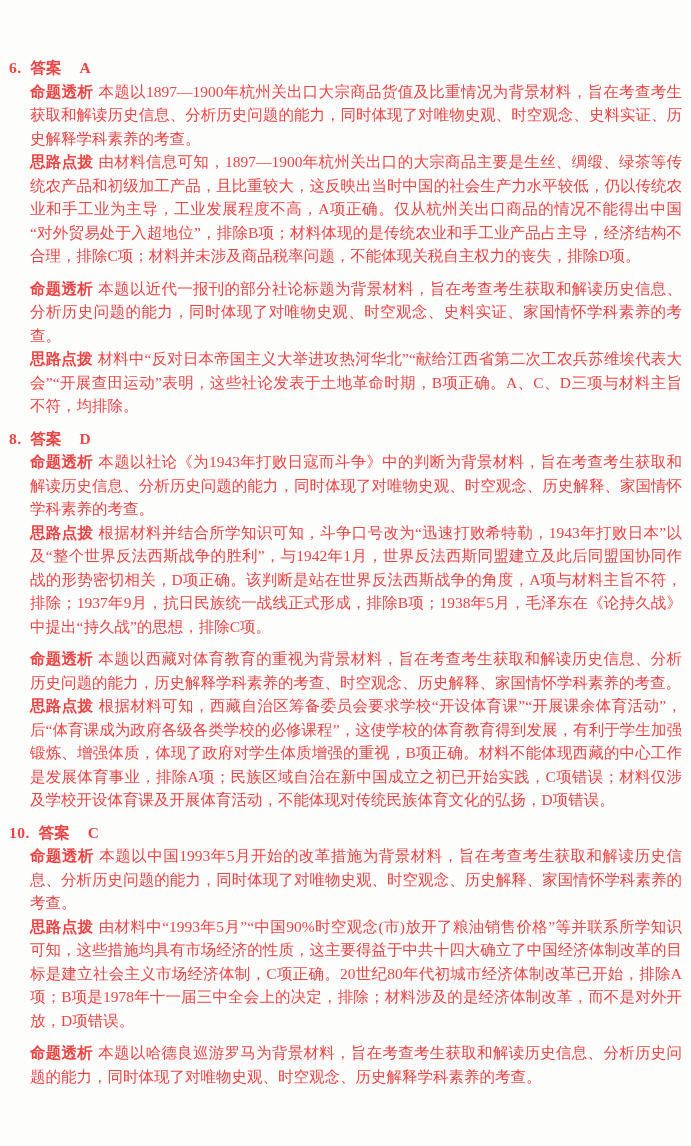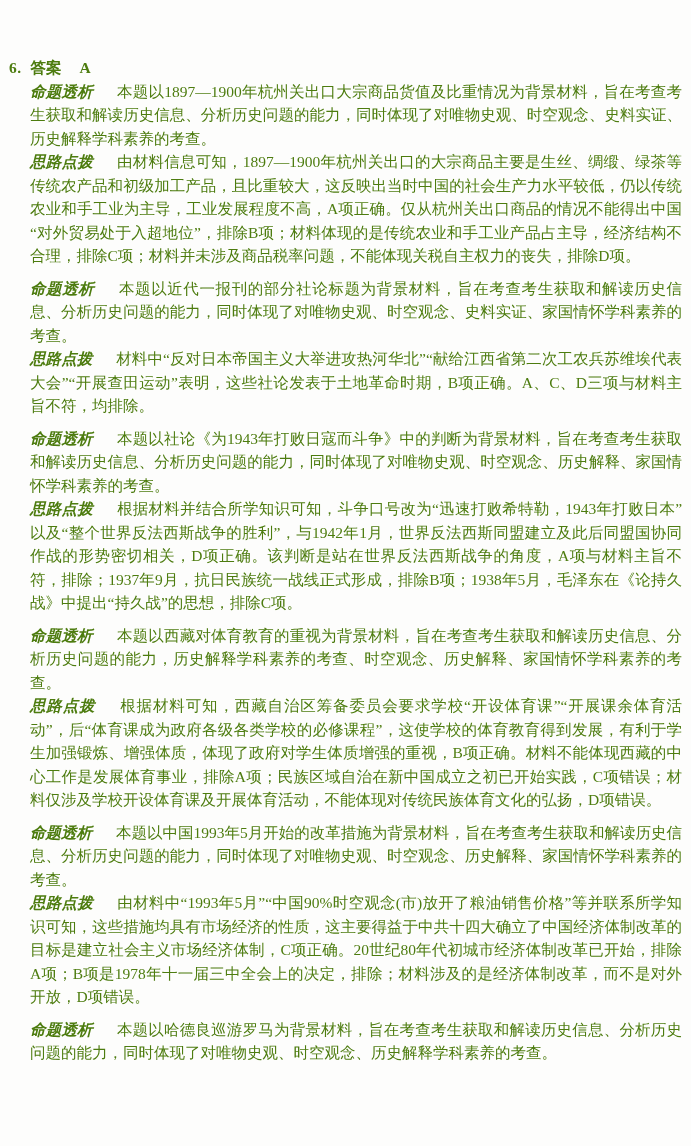--- a/index.html
+++ b/index.html
@@ -10,21 +10,21 @@
   .page {
     position: relative;
     box-sizing: border-box;
     width: 691px;
     height: 1146px;
     background: #fdfdfc;
     padding: 56px 9px 0 9px;
     font-family: "Liberation Serif", "DejaVu Serif", serif;
     font-size: 15.5px;
     line-height: 23.5px;
-    color: #4d7c0f;
+    color: #ef4444;
     overflow: hidden;
   }
   .qa-section {
     padding-left: 21px;
     margin: 0 0 9px 0;
   }
   .answer-line {
     margin-left: -21px;
     white-space: nowrap;
   }
@@ -41,22 +41,21 @@
     margin-left: 14px;
     font-family: "Liberation Serif", serif;
   }
   .para {
     margin: 0;
     text-align: justify;
     text-justify: inter-ideograph;
   }
   .para-label {
     font-weight: 700;
-    margin-right: 20px;
-    font-style: italic;
+    margin-right: 1px;
   }
 </style>
 </head>
 <body>
 
 <div class="page">
 
   <section class="qa-section">
     <div class="answer-line">
       <span class="q-num">6.</span>
@@ -78,20 +77,25 @@
       <span class="para-label">命题透析</span>
       <span class="para-text">本题以近代一报刊的部分社论标题为背景材料，旨在考查考生获取和解读历史信息、分析历史问题的能力，同时体现了对唯物史观、时空观念、史料实证、家国情怀学科素养的考查。</span>
     </p>
     <p class="para">
       <span class="para-label">思路点拨</span>
       <span class="para-text">材料中“反对日本帝国主义大举进攻热河华北”“献给江西省第二次工农兵苏维埃代表大会”“开展查田运动”表明，这些社论发表于土地革命时期，B项正确。A、C、D三项与材料主旨不符，均排除。</span>
     </p>
   </section>
 
   <section class="qa-section">
+    <div class="answer-line">
+      <span class="q-num">8.</span>
+      <span class="ans-label">答案</span>
+      <span class="ans-letter">D</span>
+    </div>
     <p class="para">
       <span class="para-label">命题透析</span>
       <span class="para-text">本题以社论《为1943年打败日寇而斗争》中的判断为背景材料，旨在考查考生获取和解读历史信息、分析历史问题的能力，同时体现了对唯物史观、时空观念、历史解释、家国情怀学科素养的考查。</span>
     </p>
     <p class="para">
       <span class="para-label">思路点拨</span>
       <span class="para-text">根据材料并结合所学知识可知，斗争口号改为“迅速打败希特勒，1943年打败日本”以及“整个世界反法西斯战争的胜利”，与1942年1月，世界反法西斯同盟建立及此后同盟国协同作战的形势密切相关，D项正确。该判断是站在世界反法西斯战争的角度，A项与材料主旨不符，排除；1937年9月，抗日民族统一战线正式形成，排除B项；1938年5月，毛泽东在《论持久战》中提出“持久战”的思想，排除C项。</span>
     </p>
   </section>
 
@@ -100,20 +104,25 @@
       <span class="para-label">命题透析</span>
       <span class="para-text">本题以西藏对体育教育的重视为背景材料，旨在考查考生获取和解读历史信息、分析历史问题的能力，历史解释学科素养的考查、时空观念、历史解释、家国情怀学科素养的考查。</span>
     </p>
     <p class="para">
       <span class="para-label">思路点拨</span>
       <span class="para-text">根据材料可知，西藏自治区筹备委员会要求学校“开设体育课”“开展课余体育活动”，后“体育课成为政府各级各类学校的必修课程”，这使学校的体育教育得到发展，有利于学生加强锻炼、增强体质，体现了政府对学生体质增强的重视，B项正确。材料不能体现西藏的中心工作是发展体育事业，排除A项；民族区域自治在新中国成立之初已开始实践，C项错误；材料仅涉及学校开设体育课及开展体育活动，不能体现对传统民族体育文化的弘扬，D项错误。</span>
     </p>
   </section>
 
   <section class="qa-section">
+    <div class="answer-line">
+      <span class="q-num">10.</span>
+      <span class="ans-label">答案</span>
+      <span class="ans-letter">C</span>
+    </div>
     <p class="para">
       <span class="para-label">命题透析</span>
       <span class="para-text">本题以中国1993年5月开始的改革措施为背景材料，旨在考查考生获取和解读历史信息、分析历史问题的能力，同时体现了对唯物史观、时空观念、历史解释、家国情怀学科素养的考查。</span>
     </p>
     <p class="para">
       <span class="para-label">思路点拨</span>
       <span class="para-text">由材料中“1993年5月”“中国90%时空观念(市)放开了粮油销售价格”等并联系所学知识可知，这些措施均具有市场经济的性质，这主要得益于中共十四大确立了中国经济体制改革的目标是建立社会主义市场经济体制，C项正确。20世纪80年代初城市经济体制改革已开始，排除A项；B项是1978年十一届三中全会上的决定，排除；材料涉及的是经济体制改革，而不是对外开放，D项错误。</span>
     </p>
   </section>
 

